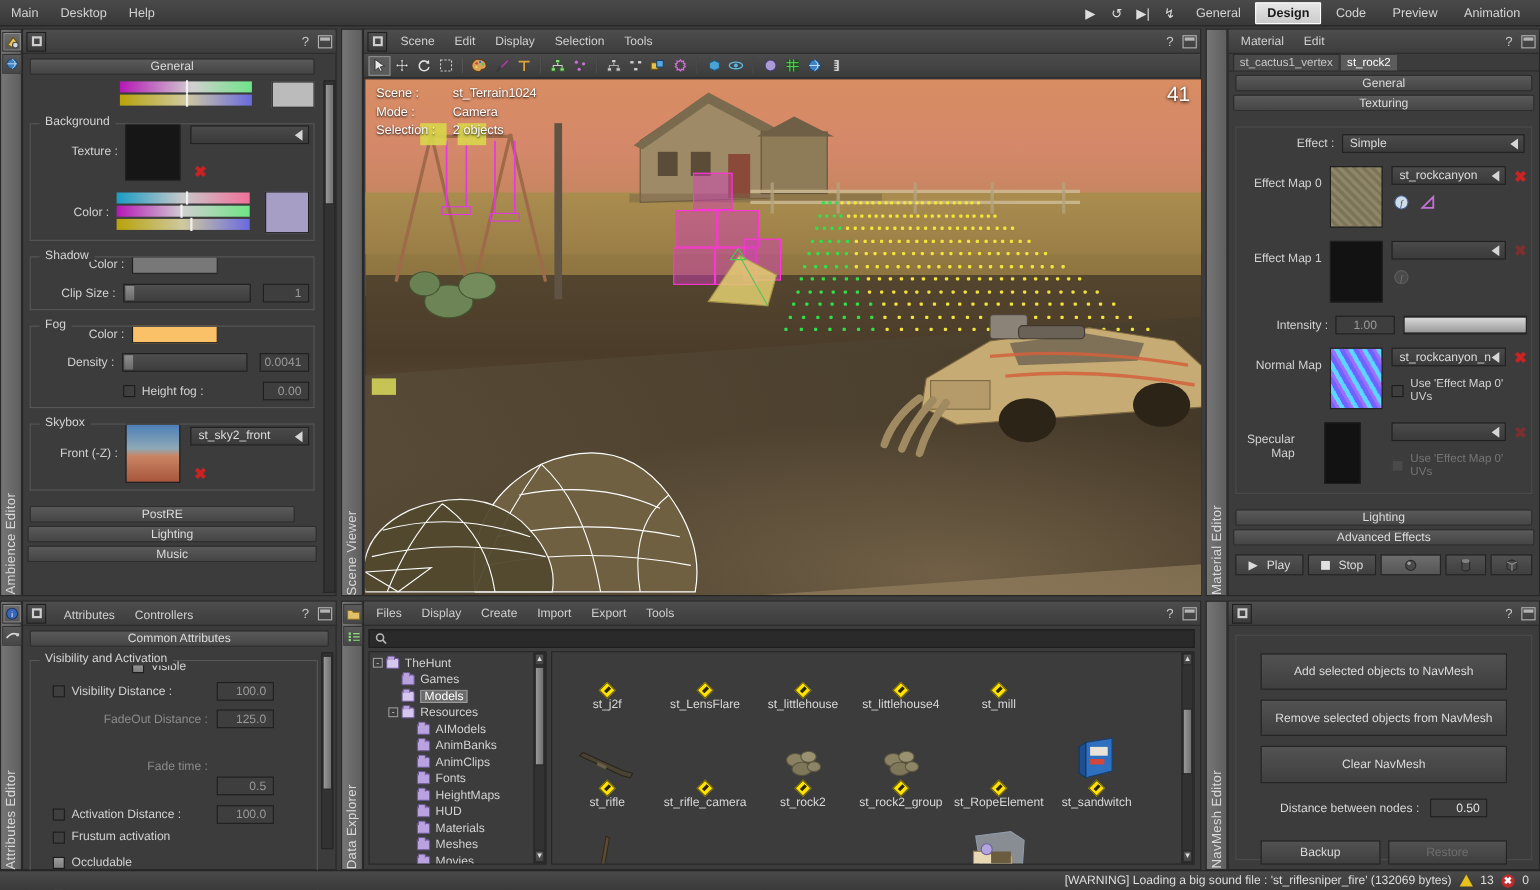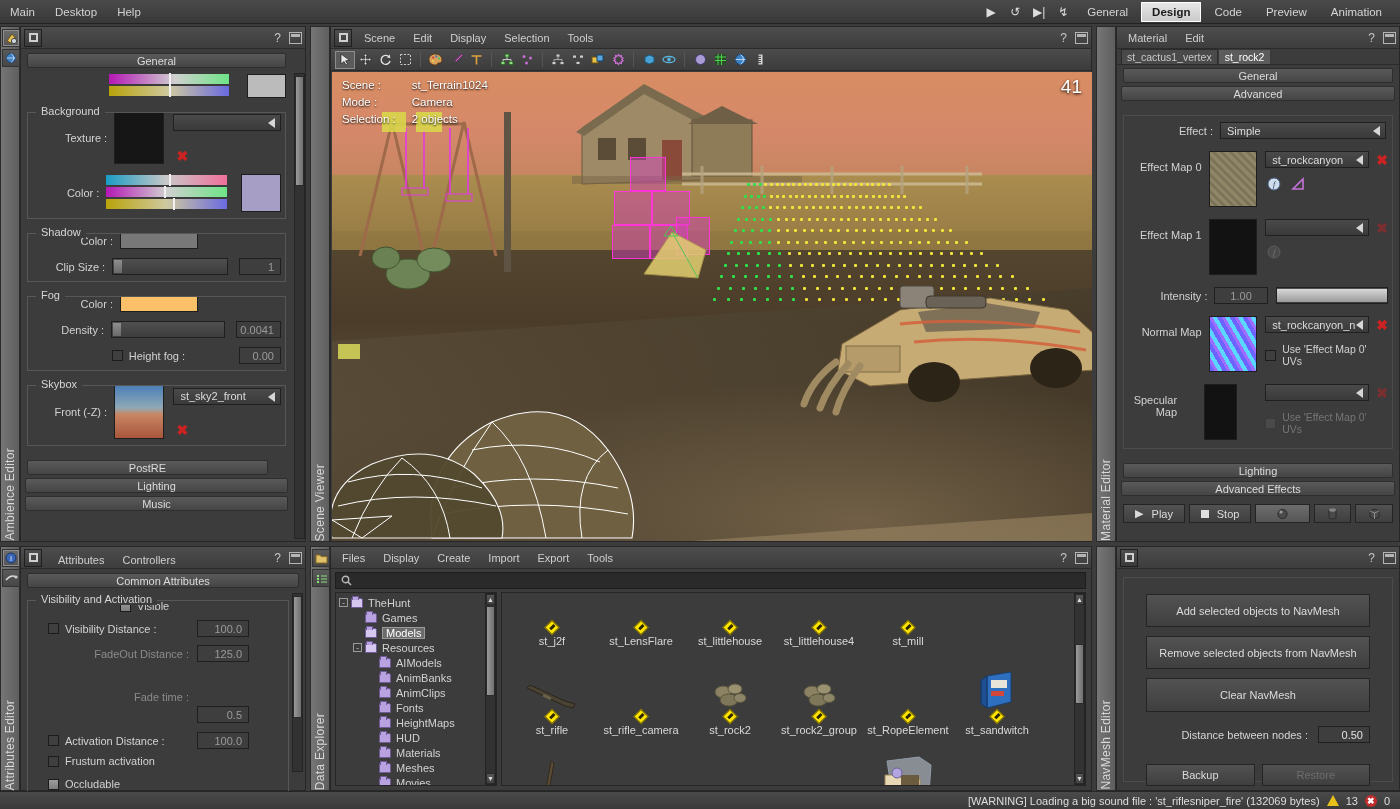--- a/index.html
+++ b/index.html
@@ -981,21 +981,21 @@
       </div>
     </div>
 
     <div style="position:absolute;left:0;top:22px;right:0;height:16px;display:flex;align-items:flex-end;padding-left:4px;border-bottom:1px solid #2b2b2b;">
       <div style="background:#4a4a4a;border:1px solid #2b2b2b;border-bottom:none;padding:1px 5px;font-size:10.5px;color:#c8c8c8;">st_cactus1_vertex</div>
       <div style="background:#5c5c5c;border:1px solid #3a3a3a;border-bottom:none;padding:1px 6px;font-size:10.5px;color:#fff;">st_rock2</div>
     </div>
 
     <div style="position:absolute; left:0; top:38px; right:0; bottom:0;">
       <div class="sectionbar" style="margin:3px 6px 0 6px;">General</div>
-      <div class="sectionbar">Advanced</div>
+      <div class="sectionbar">Texturing</div>
 
       <div style="margin:14px 6px 0 6px; border:1px solid #4c4c4c; padding:6px 4px 8px 4px;">
         <div class="row" style="margin-top:0;">
           <div class="lbl" style="width:92px;">Effect :</div>
           <div class="combo" style="width:166px;">
             <span>Simple</span>
               <span class="arw"></span>
           </div>
         </div>
 
@@ -1402,21 +1402,21 @@
         </div>
       <div class="pnl-right">
         <div class="q">?</div>
         <div class="mx"></div>
       </div>
     </div>
     <div style="position:absolute; left:6px; top:30px; right:6px; bottom:8px; border:1px solid #4c4c4c; padding:16px 22px;">
       <div class="btn" style="height:33px; margin-bottom:9px;">Add selected objects to NavMesh</div>
       <div class="btn" style="height:33px; margin-bottom:9px;">Remove selected objects from NavMesh</div>
       <div class="btn" style="height:34px;">Clear NavMesh</div>
-      <div class="row" style="margin-top:14px; justify-content:flex-end;">
+      <div class="row" style="margin-top:14px; justify-content:center;">
         <span style="font-size:11px;color:#d6d6d6;">Distance between nodes :</span>
         <div class="numfield" style="width:52px; margin-left:10px; color:#e2e2e2;">0.50</div>
       </div>
       <div style="display:flex; gap:7px; margin-top:21px;">
         <div class="btn" style="flex:1;height:22px;">Backup</div>
         <div class="btn dis" style="flex:1;height:22px;">Restore</div>
       </div>
     </div>
   </div>
 

